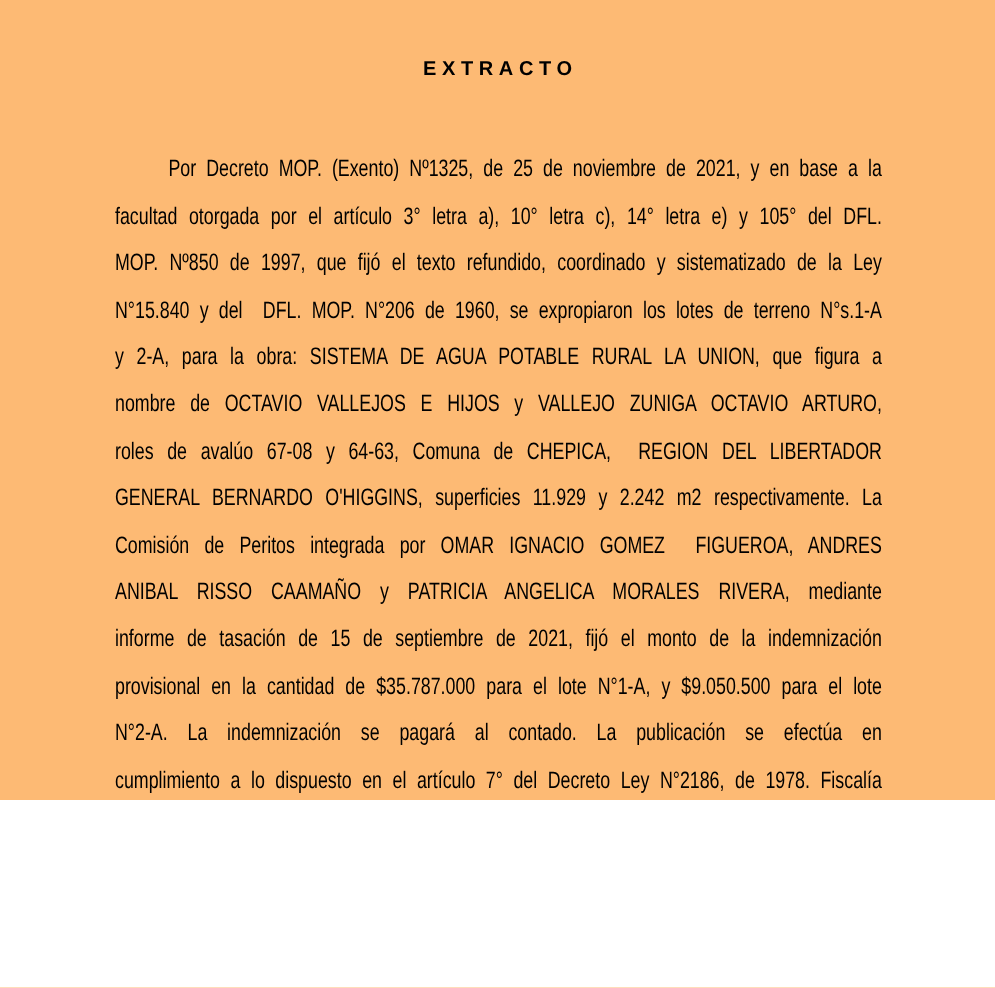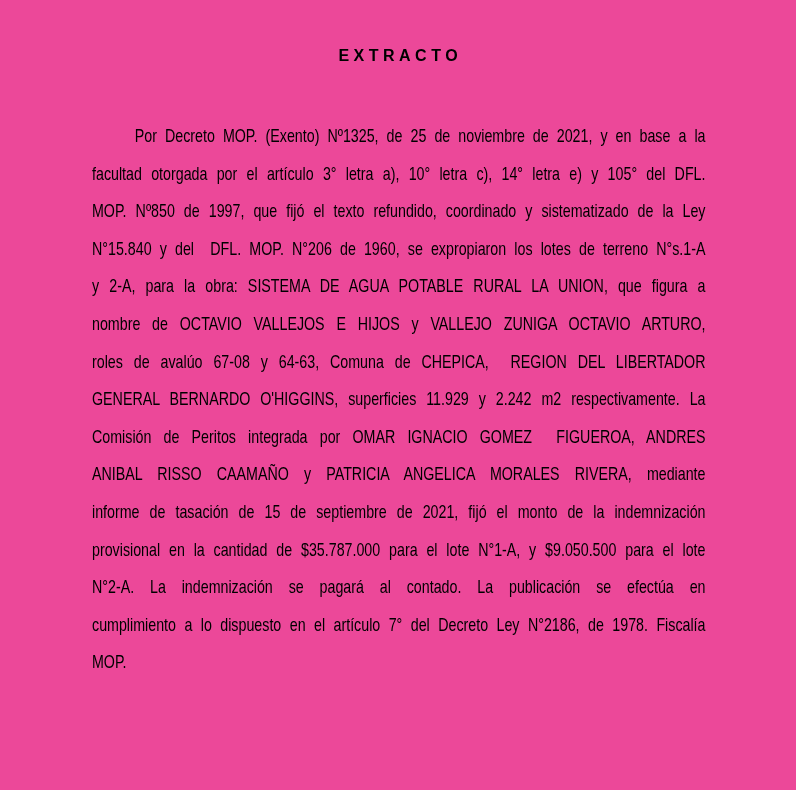--- a/index.html
+++ b/index.html
@@ -9,22 +9,22 @@
   body {
     width: 796px;
     height: 790px;
     background: #ffffff;
     overflow: hidden;
     font-family: "Liberation Sans", sans-serif;
   }
   .page {
     position: relative;
     width: 796px;
-    height: 790px;
-    background: #ec4899;
+    height: 640px;
+    background: #fdba74;
     overflow: hidden;
   }
   .doc-title {
     margin: 46px 0 0 0;
     text-align: center;
     text-indent: 4.5px; 
     font-size: 16px;
     font-weight: bold;
     letter-spacing: 4.5px;
     color: #000000;

